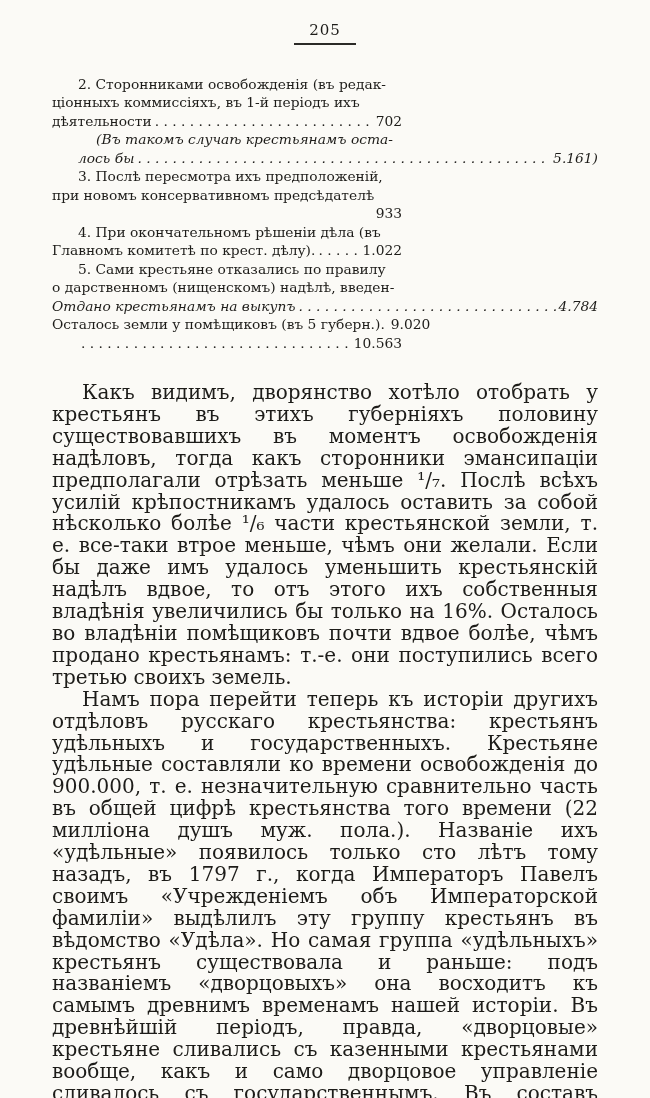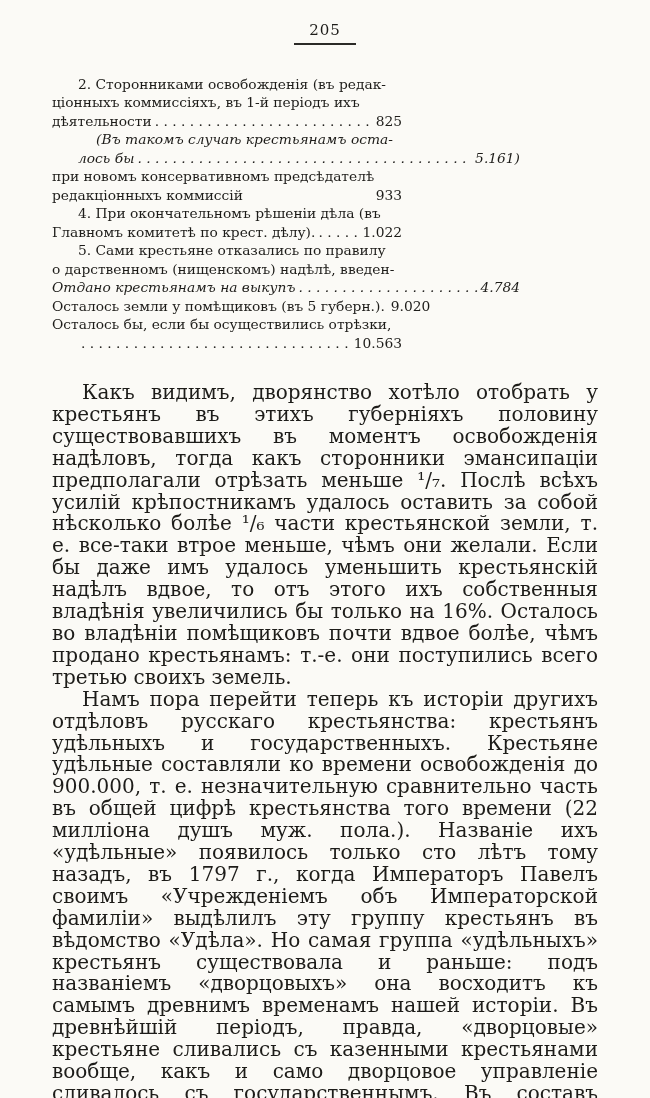--- a/index.html
+++ b/index.html
@@ -16,56 +16,58 @@
 
   #table { margin: 30px 52px 0 52px; font-size: 13.8px; line-height: 18.5px; }
   .tline { display: flex; white-space: nowrap; }
   .i1 { padding-left: 26px; }
   .i2 { padding-left: 44px; align-items: flex-end; }
   .it { font-style: italic; }
   .ltext { flex: 0 0 auto; }
   .leader { flex: 1 1 0; min-width: 0; overflow: hidden; white-space: nowrap; margin: 0 3px; }
   .nval { flex: 0 0 auto; }
   .mc1 { margin-right: 196px; }
-  .mc2 { margin-right: 78px; }
+  .mc2 { }
 
   #paras { margin: 30px 52px 0 52px; font-size: 20px; line-height: 21.9px; text-align: justify; }
   #paras p { margin: 0; text-indent: 30px; }
 </style>
 </head>
 <body>
 
 <div id="page">
   <div class="pagenum">205</div>
   <div class="rule"></div>
   <div id="table">
       <div class="tline i1">
         <span class="ltext">2. Сторонниками освобожденія (въ редак-</span>
       </div>
       <div class="tline">
         <span class="ltext">ціонныхъ коммиссіяхъ, въ 1-й періодъ ихъ</span>
       </div>
       <div class="tline">
         <span class="ltext">дѣятельности</span>
         <span class="leader"> .  .  .  .  .  .  .  .  .  .  .  .  .  .  .  .  .  .  .  .  .  .  .  .  .  .  .  .  .  .  .  .  .  .  .  .  .  .  .  .  .  .  .  .  .  .  .  .  .  .  .  .  .  .  .  .  .  .  .  . </span>
-        <span class="nval mc1">825</span>
+        <span class="nval mc1">702</span>
       </div>
       <div class="tline i2 it">
         <span class="ltext">(Въ такомъ случаѣ крестьянамъ оста-</span>
       </div>
       <div class="tline i1 it">
         <span class="ltext">лось бы</span>
         <span class="leader"> .  .  .  .  .  .  .  .  .  .  .  .  .  .  .  .  .  .  .  .  .  .  .  .  .  .  .  .  .  .  .  .  .  .  .  .  .  .  .  .  .  .  .  .  .  .  .  .  .  .  .  .  .  .  .  .  .  .  .  . </span>
         <span class="nval mc2">5.161)</span>
       </div>
+      <div class="tline i1">
+        <span class="ltext">3. Послѣ пересмотра ихъ предположеній,</span>
+      </div>
       <div class="tline">
         <span class="ltext">при новомъ консервативномъ предсѣдателѣ</span>
       </div>
       <div class="tline">
-        <span class="ltext">редакціонныхъ коммиссій</span>
         <span class="leader"></span>
         <span class="nval mc1">933</span>
       </div>
       <div class="tline i1">
         <span class="ltext">4. При окончательномъ рѣшеніи дѣла (въ</span>
       </div>
       <div class="tline">
         <span class="ltext">Главномъ комитетѣ по крест. дѣлу).</span>
         <span class="leader"> .  .  .  .  .  .  .  .  .  .  .  .  .  .  .  .  .  .  .  .  .  .  .  .  .  .  .  .  .  .  .  .  .  .  .  .  .  .  .  .  .  .  .  .  .  .  .  .  .  .  .  .  .  .  .  .  .  .  .  . </span>
         <span class="nval mc1">1.022</span>
@@ -79,23 +81,20 @@
       <div class="tline it">
         <span class="ltext">Отдано крестьянамъ на выкупъ</span>
         <span class="leader"> .  .  .  .  .  .  .  .  .  .  .  .  .  .  .  .  .  .  .  .  .  .  .  .  .  .  .  .  .  .  .  .  .  .  .  .  .  .  .  .  .  .  .  .  .  .  .  .  .  .  .  .  .  .  .  .  .  .  .  . </span>
         <span class="nval mc2">4.784</span>
       </div>
       <div class="tline">
         <span class="ltext">Осталось земли у помѣщиковъ (въ 5 губерн.).</span>
         <span class="leader"></span>
         <span class="nval mc1">9.020</span>
       </div>
-      <div class="tline">
-        <span class="ltext">Осталось бы, если бы осуществились отрѣзки,</span>
-      </div>
       <div class="tline i1">
         <span class="leader"> .  .  .  .  .  .  .  .  .  .  .  .  .  .  .  .  .  .  .  .  .  .  .  .  .  .  .  .  .  .  .  .  .  .  .  .  .  .  .  .  .  .  .  .  .  .  .  .  .  .  .  .  .  .  .  .  .  .  .  . </span>
         <span class="nval mc1">10.563</span>
       </div>
     </div>
   <div id="paras">
       <p>Какъ видимъ, дворянство хотѣло отобрать у крестьянъ въ этихъ губерніяхъ половину существовавшихъ въ моментъ освобожденія надѣловъ, тогда какъ сторонники эмансипаціи предполагали отрѣзать меньше ¹/₇. Послѣ всѣхъ усилій крѣпостникамъ удалось оставить за собой нѣсколько болѣе ¹/₆ части крестьянской земли, т. е. все-таки втрое меньше, чѣмъ они желали. Если бы даже имъ удалось уменьшить крестьянскій надѣлъ вдвое, то отъ этого ихъ собственныя владѣнія увеличились бы только на 16%. Осталось во владѣніи помѣщиковъ почти вдвое болѣе, чѣмъ продано крестьянамъ: т.-е. они поступились всего третью своихъ земель.</p>
       <p>Намъ пора перейти теперь къ исторіи другихъ отдѣловъ русскаго крестьянства: крестьянъ удѣльныхъ и государственныхъ. Крестьяне удѣльные составляли ко времени освобожденія до 900.000, т. е. незначительную сравнительно часть въ общей цифрѣ крестьянства того времени (22 милліона душъ муж. пола.). Названіе ихъ «удѣльные» появилось только сто лѣтъ тому назадъ, въ 1797 г., когда Императоръ Павелъ своимъ «Учрежденіемъ объ Императорской фамиліи» выдѣлилъ эту группу крестьянъ въ вѣдомство «Удѣла». Но самая группа «удѣльныхъ» крестьянъ существовала и раньше: подъ названіемъ «дворцовыхъ» она восходитъ къ самымъ древнимъ временамъ нашей исторіи. Въ древнѣйшій періодъ, правда, «дворцовые» крестьяне сливались съ казенными крестьянами вообще, какъ и само дворцовое управленіе сливалось съ государственнымъ. Въ составъ дворцовыхъ волостей попали, повидимому, всѣ волости центральной Руси, не принадлежавшія частнымъ собственникамъ: въ основу легли при этомъ волости и села, купленныя или другими способами пріобрѣтенныя великими князьями; но уже въ</p>
     </div>
 </div>

